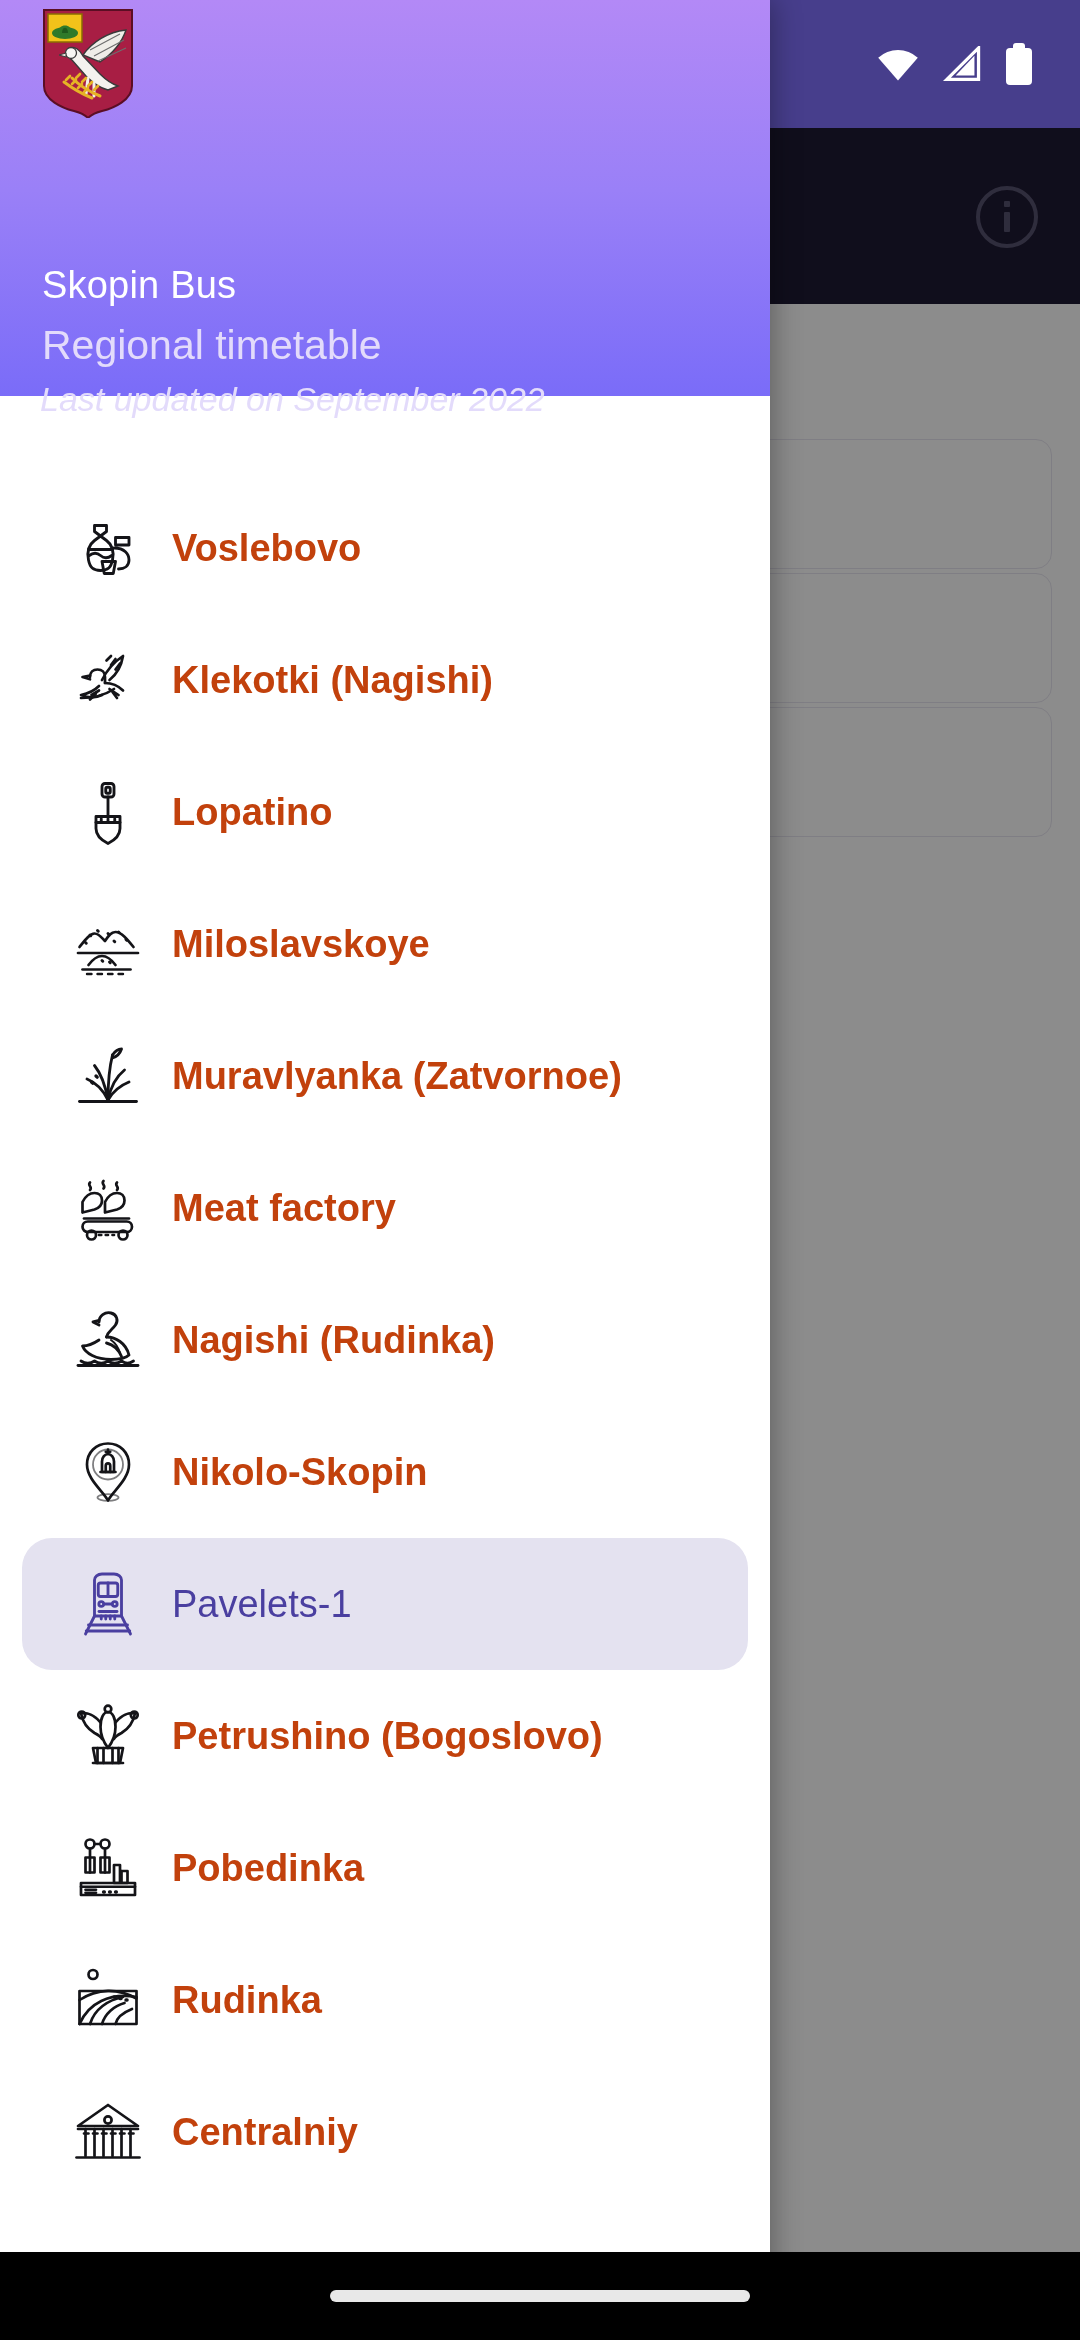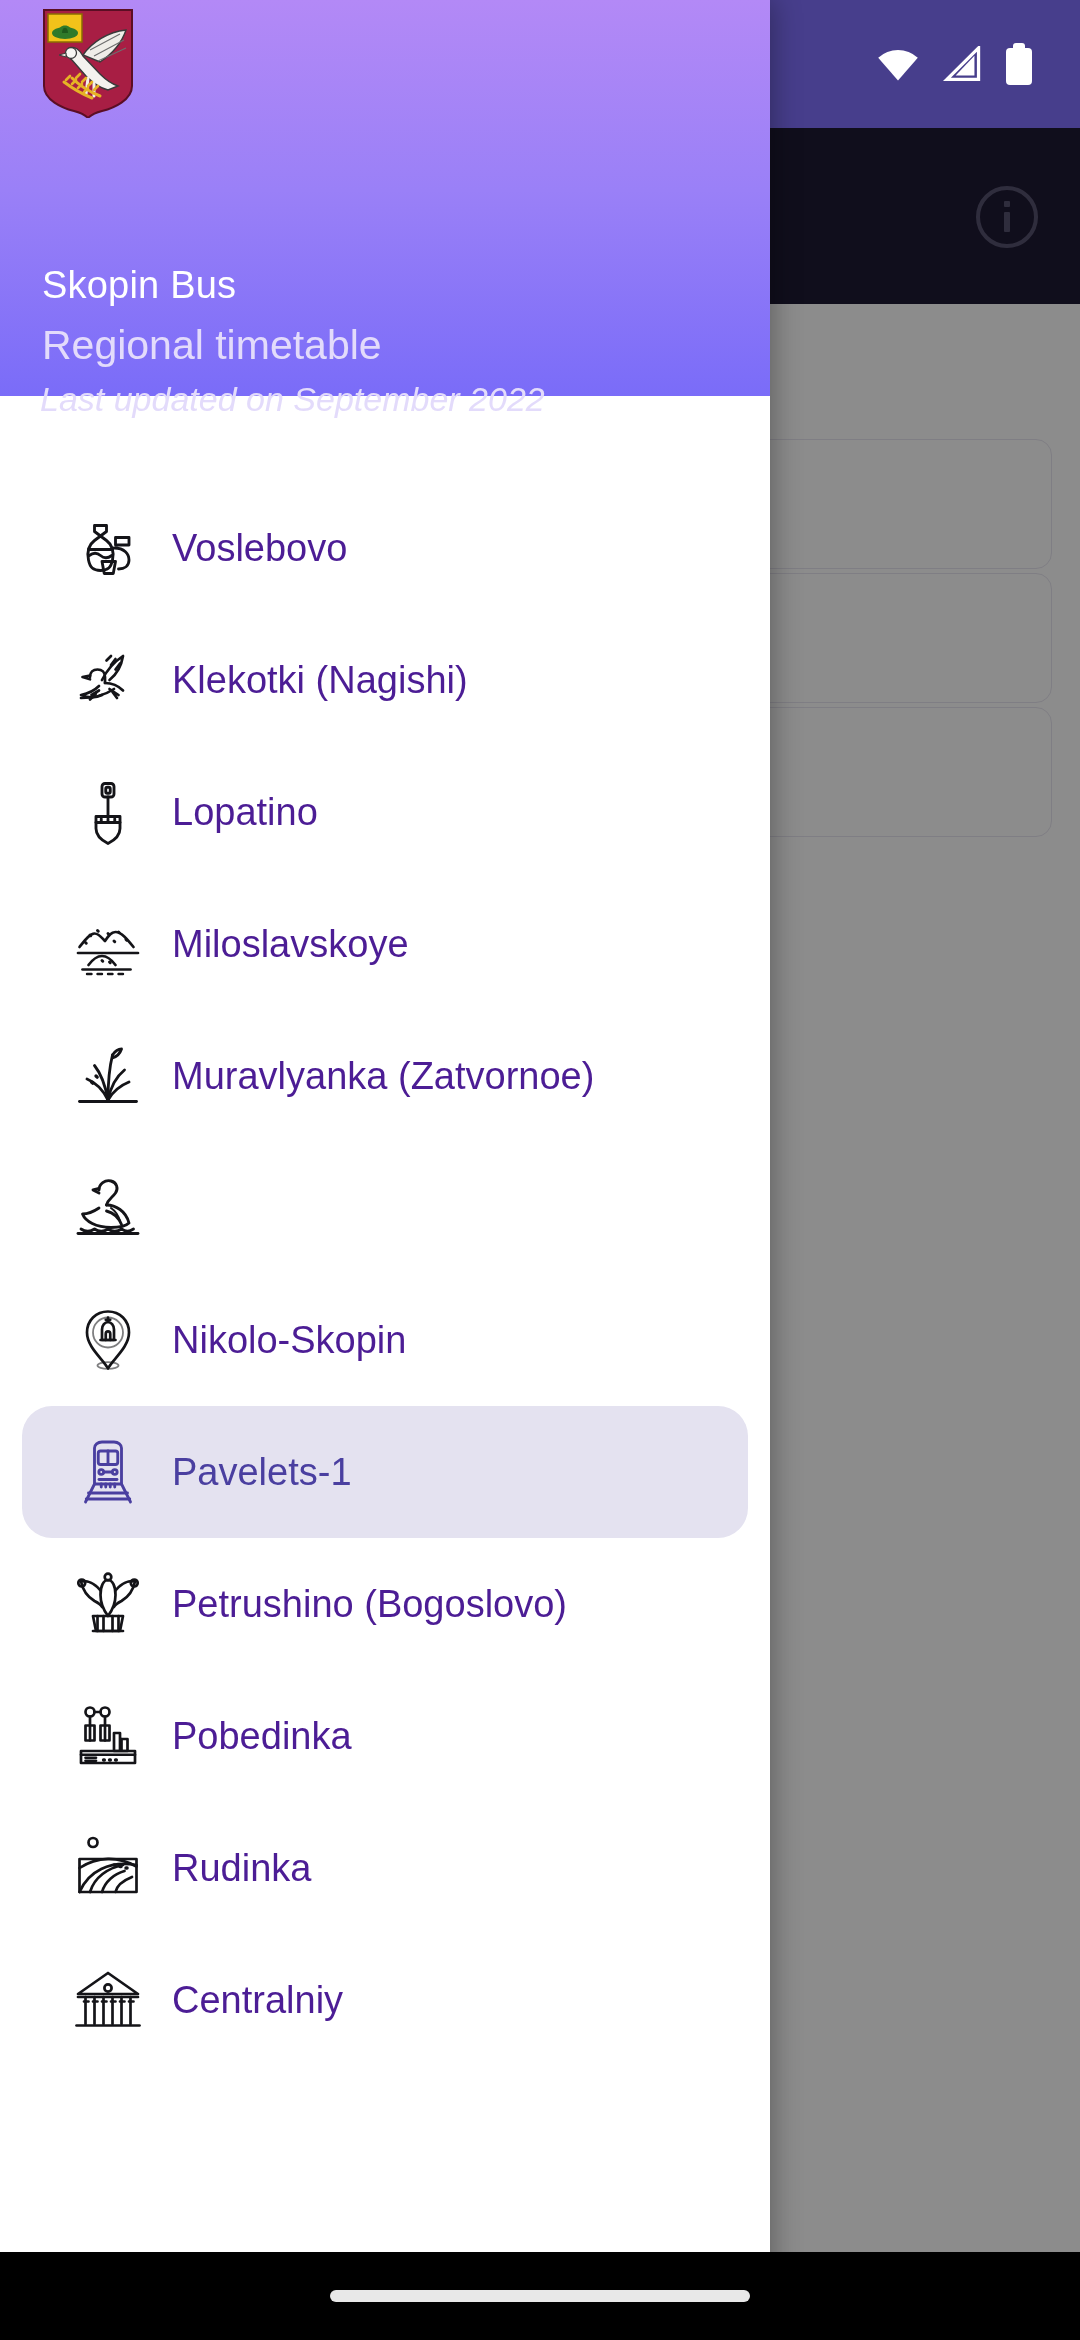--- a/index.html
+++ b/index.html
@@ -189,21 +189,21 @@
   }
   .drawer-item.selected { background:#E4E2F0; }
   .di-icon {
     width:72px; height:72px;
     margin-right:28px;
     flex:0 0 72px;
     display:flex; align-items:center; justify-content:center;
   }
   .di-icon svg { width:72px; height:72px; display:block; }
   .di-label {
-    font-size:38px; color:#4c1d95; font-weight:400;
+    font-size:38px; color:#c2410c; font-weight:700;
     white-space:nowrap;
   }
   .drawer-item.selected .di-label { color:#4A3FA0; font-weight:400; }
 
   
   #gesture-bar {
     position:absolute; left:0; bottom:0;
     width:1080px; height:88px;
     background:#000000;
     z-index:90;
@@ -381,33 +381,49 @@
             <path d="M24 40 c-4-8-9-12-14-14"></path>
             <path d="M24 40 c4-7 9-10 14-12"></path>
             <path d="M27 10 c2-3 4-4 6-4 -1 3-3 5-6 6"></path>
             <path d="M5 41 h38"></path>
             <path d="M13 28 l.8 .8 M16 24 l.8 .8" stroke-width="2.2"></path>
           </svg>
         </span>
         <span class="di-label">Muravlyanka (Zatvornoe)</span>
       </div>
 
+      <div class="drawer-item">
+        <span class="di-icon">
+          <svg viewBox="0 0 48 48" fill="none" stroke="#141418" stroke-width="1.8" stroke-linecap="round" stroke-linejoin="round">
+            <path d="M12 7 c-2 2 2 3 0 5 M21 6 c-2 2 2 3 0 5 M30 7 c-2 2 2 3 0 5"></path>
+            <path d="M7 20 c2-4 5-6 8-6 3 0 5 2 5 5 0 3-2 5-5 6 l-8 2 z"></path>
+            <path d="M22 20 c2-4 5-6 8-6 3 0 5 2 5 5 0 3-2 5-5 6 l-8 2 z"></path>
+            <path d="M8 31 h30"></path>
+            <rect x="7" y="33" width="33" height="7" rx="3.5"></rect>
+            <circle cx="13" cy="42" r="3"></circle>
+            <circle cx="34" cy="42" r="3"></circle>
+            <path d="M18 42 h10" stroke-dasharray="1.5 3"></path>
+          </svg>
+        </span>
+        <span class="di-label">Meat factory</span>
+      </div>
 
       <div class="drawer-item">
         <span class="di-icon">
           <svg viewBox="0 0 48 48" fill="none" stroke="#141418" stroke-width="1.9" stroke-linecap="round" stroke-linejoin="round">
             <path d="M18 12 c0-4 4-7 8-6 4 1 5 5 3 8 -2 3-5 4-6 8"></path>
             <path d="M18 11 l-4 1 4 2"></path>
             <path d="M23 22 c6 0 13 4 15 12 -2 2-6 3-12 3 -10 0-17-4-19-9 4 0 8-2 11-4"></path>
             <path d="M23 26 c4 1 8 4 10 9"></path>
             <path d="M26 24 c3 2 5 5 6 9" stroke-width="1.4"></path>
             <path d="M6 38 c3 2 6 2 9 0 3 2 6 2 9 0 3 2 6 2 9 0 3 2 5 2 8 0"></path>
             <path d="M4 41 h40"></path>
           </svg>
         </span>
+        <span class="di-label">Nagishi (Rudinka)</span>
       </div>
 
       <div class="drawer-item">
         <span class="di-icon">
           <svg viewBox="0 0 48 48" fill="none" stroke="#141418" stroke-width="1.8" stroke-linecap="round" stroke-linejoin="round">
             <path d="M24 5 c-8 0-14 6-14 14 0 10 11 18 14 24 3-6 14-14 14-24 0-8-6-14-14-14 z"></path>
             <circle cx="24" cy="19" r="10" stroke-width="1.2" opacity="0.55"></circle>
             <path d="M24 9 v3 M22.5 10.5 h3"></path>
             <path d="M20 24 v-7 c0-3 2-5 4-5 2 0 4 2 4 5 v7 z"></path>
             <path d="M19 24 h10"></path>

